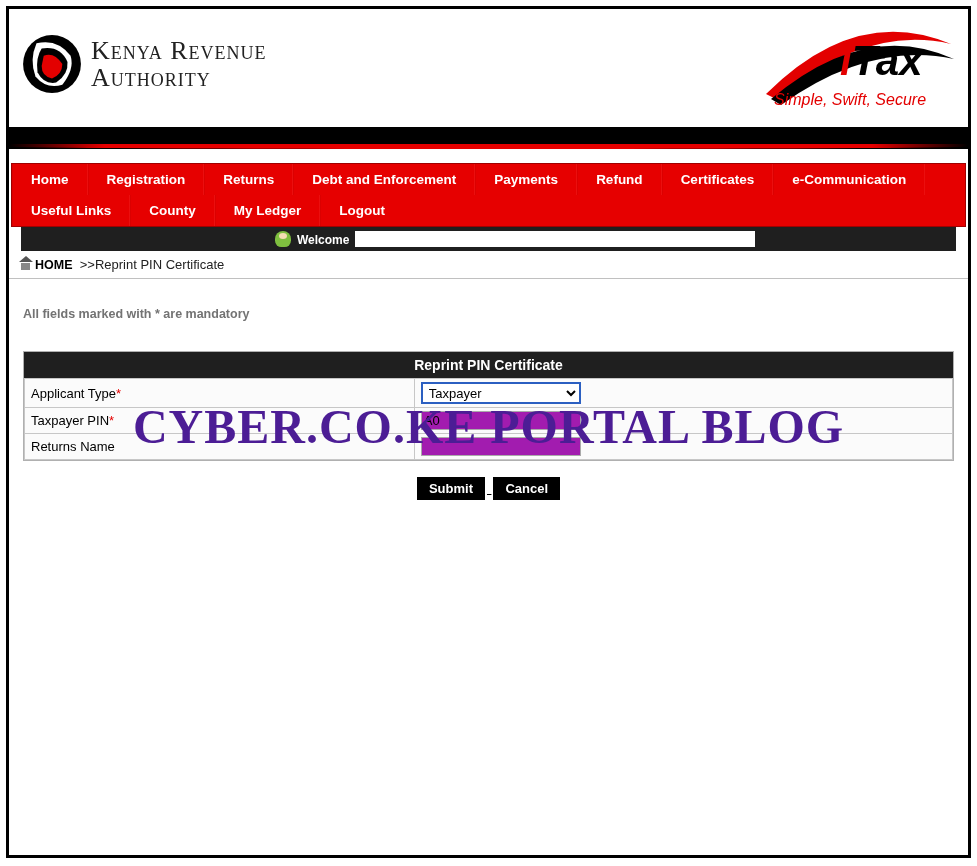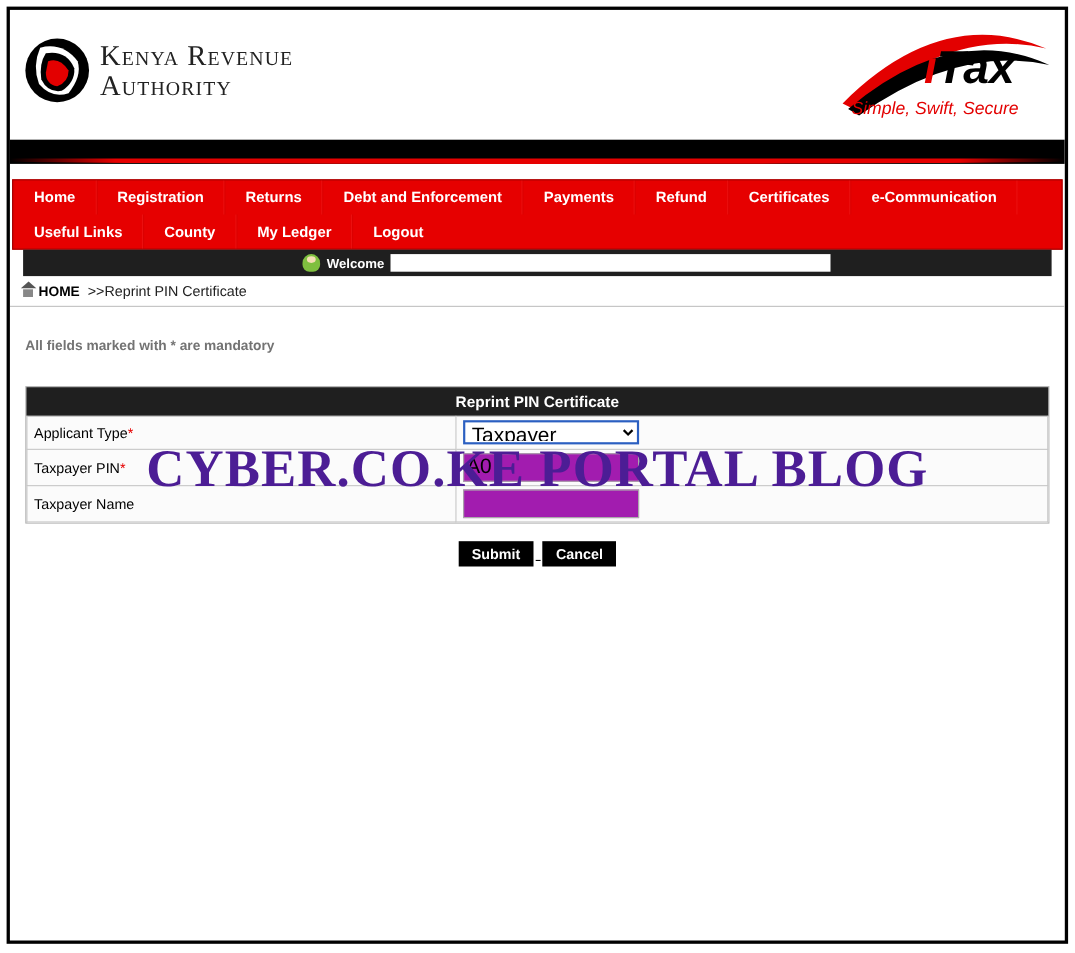--- a/index.html
+++ b/index.html
@@ -119,21 +119,21 @@
   table.form-table { width:100%; border-collapse:collapse; }
   table.form-table td {
     border:1px solid #c7c7c7; padding:3px 6px; font-size:13px;
     background:#fbfbfb;
     vertical-align: middle;
     height: 24px;
   }
   table.form-table td.label-cell { width:42%; }
   table.form-table .req { color:#e60000; }
   table.form-table select, table.form-table input[type=text] {
-    font-size:19px; padding:1px 2px; border:1px solid #767676; background:#fff;
+    font-size:13px; padding:1px 2px; border:1px solid #767676; background:#fff;
     width:160px;
   }
   table.form-table select { border:2px solid #2b5fc1; height:22px; }
   table.form-table input.readonly { background:#a21caf; border:1px solid #aaa; }
 
   .button-row { text-align:center; padding:16px 0;text-decoration:underline; }
   .btn {
     background:#000; color:#fff; border:none; font-weight:bold;
     font-size:13px; padding:4px 12px; margin:0 2px; cursor:pointer;
   }
@@ -222,21 +222,21 @@
       <tr>
         <td class="label-cell">
           <span>Taxpayer PIN</span><span class="req">*</span>
         </td>
         <td>
           <input type="text" class="readonly" readonly="" value="A0" style="">
         </td>
       </tr>
       <tr>
         <td class="label-cell">
-          <span>Taxpayer Name</span>
+          <span>Returns Name</span>
         </td>
         <td>
           <input type="text" class="readonly" readonly="" value="" style="">
         </td>
       </tr>
     </tbody>
       </table>
   </div>
 
   <div class="button-row">

